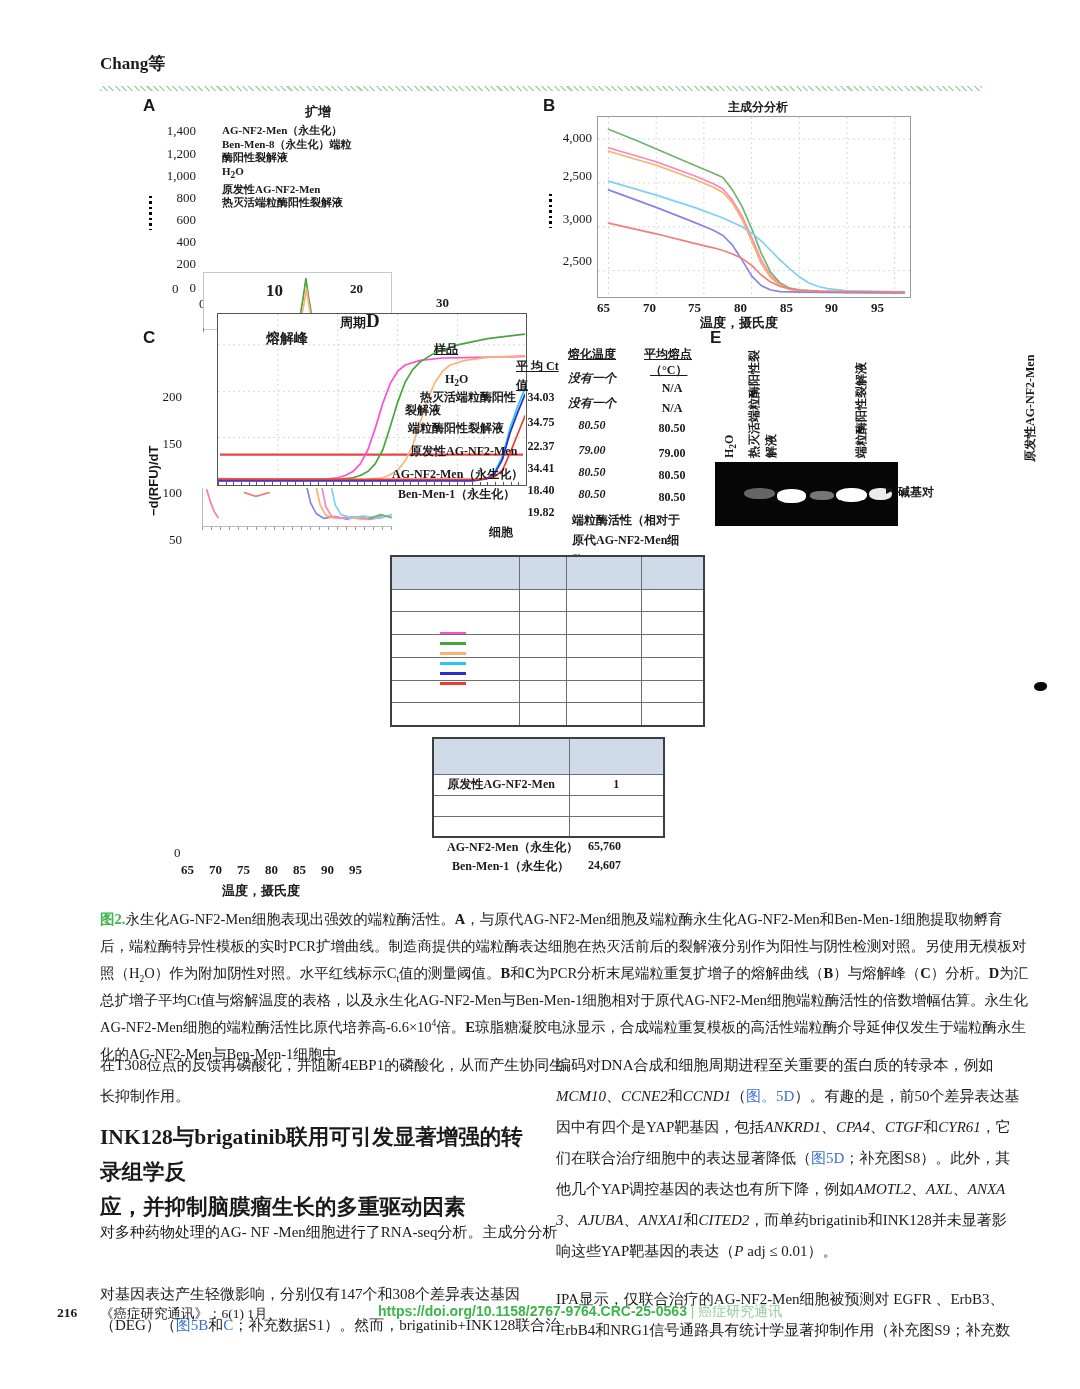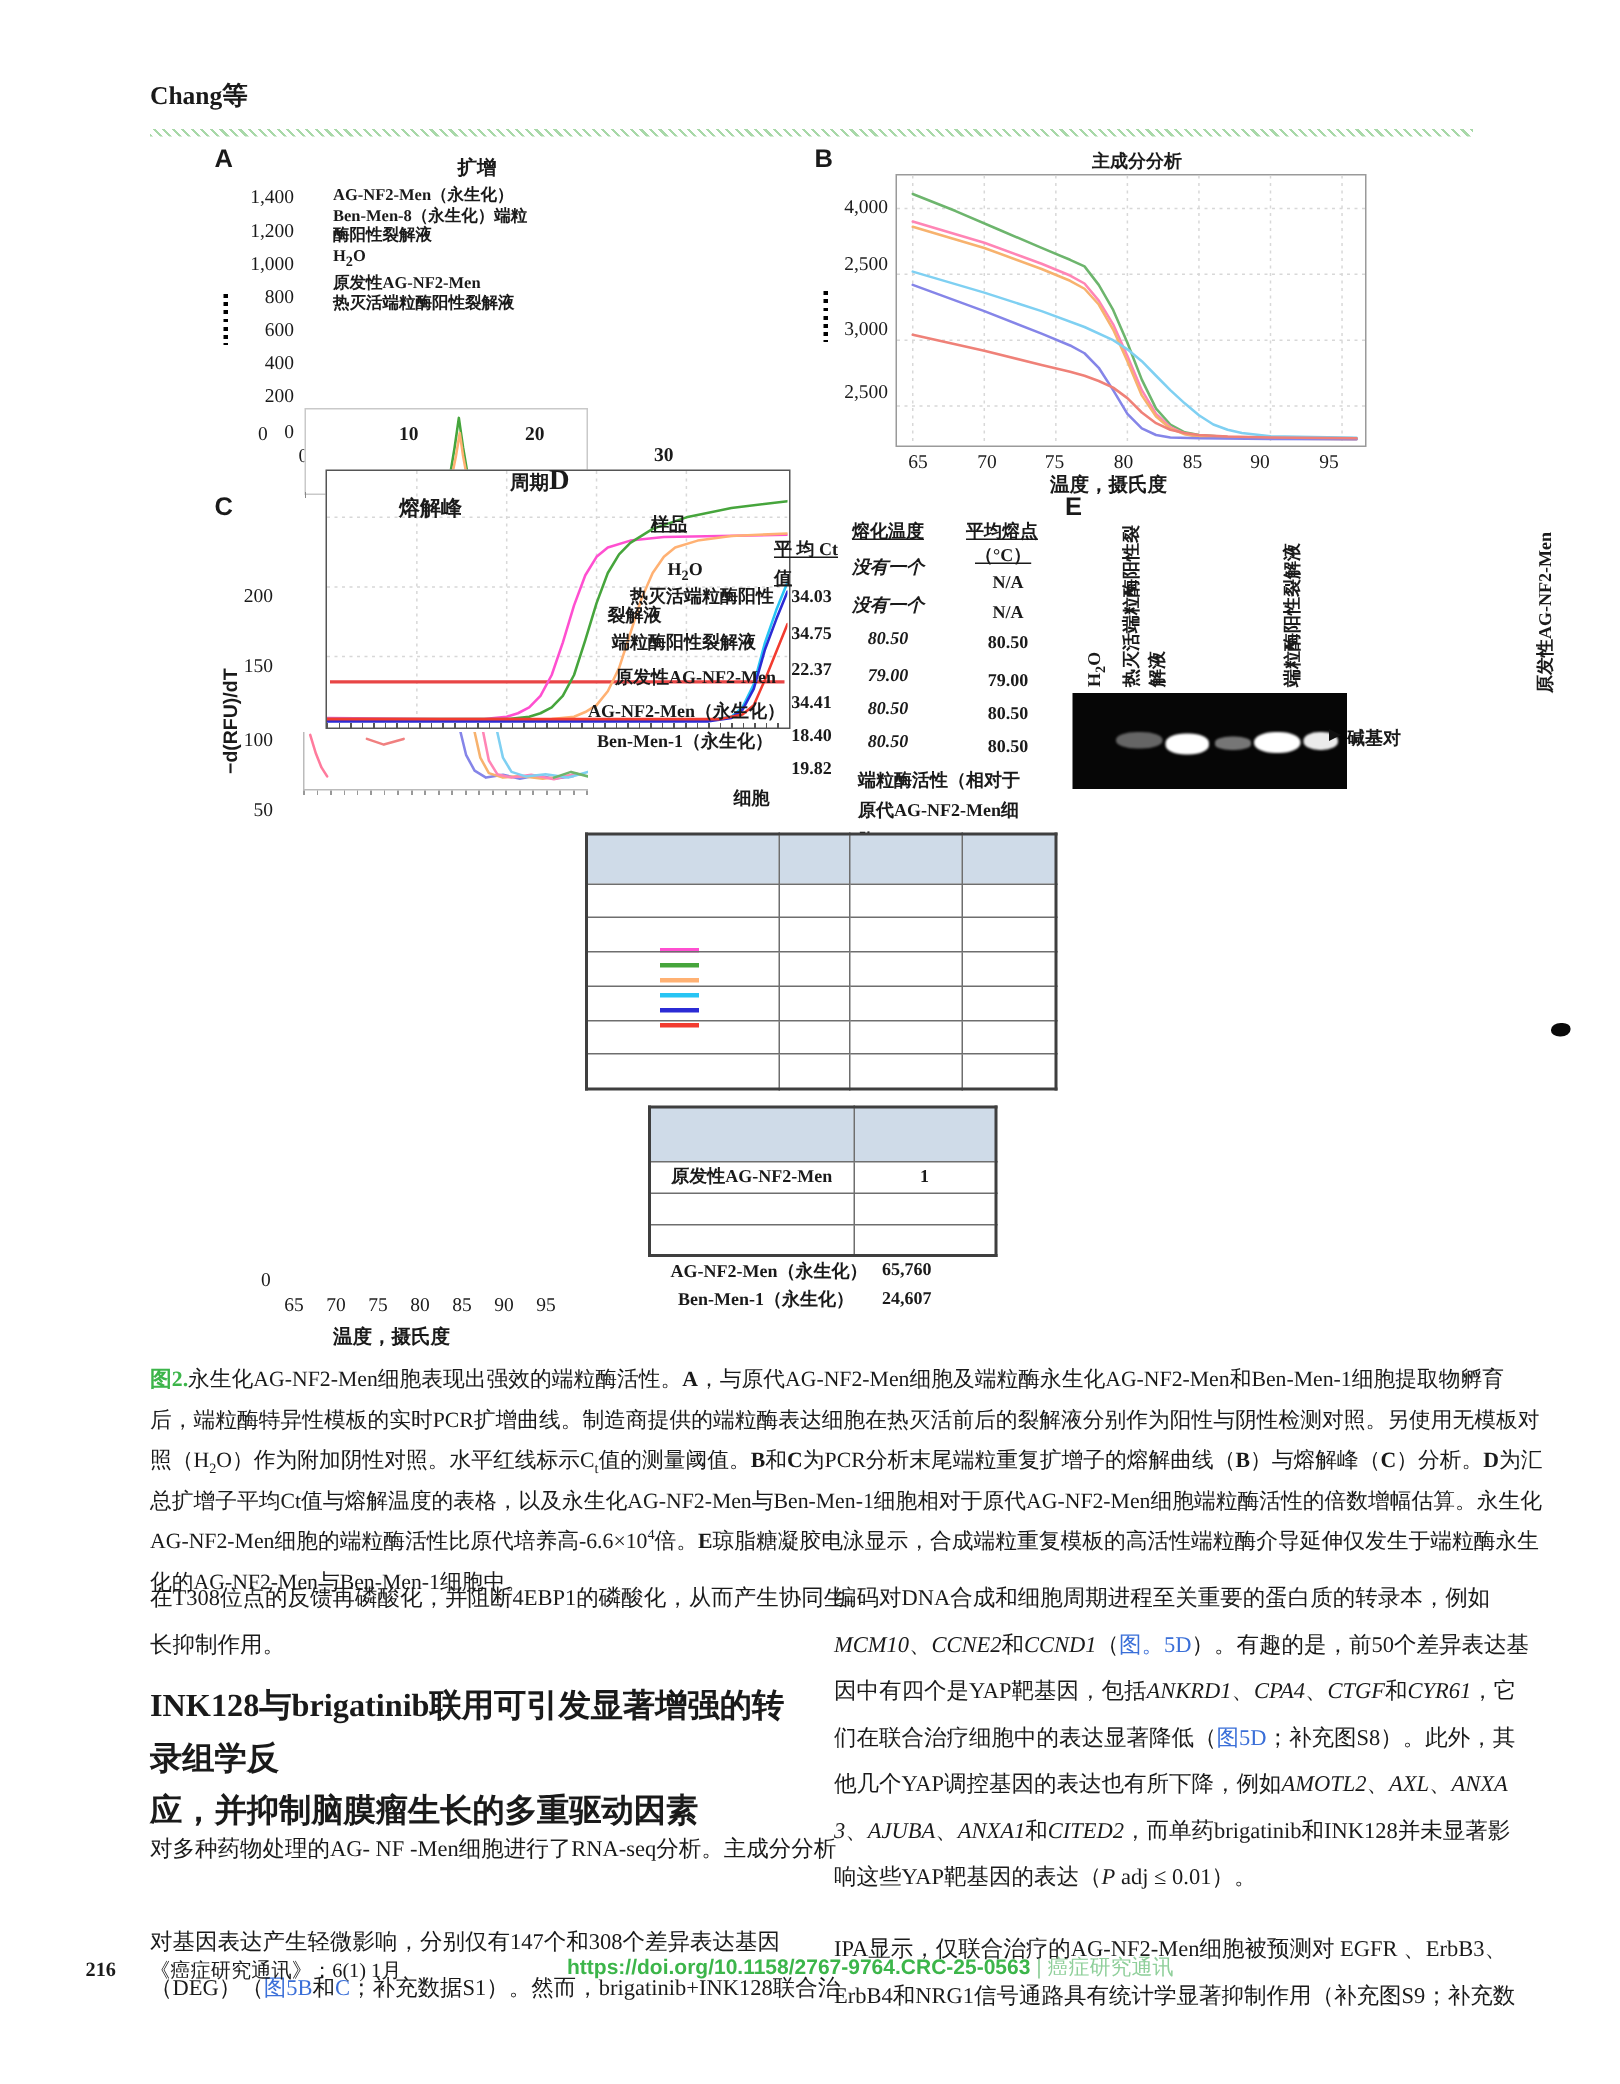--- a/index.html
+++ b/index.html
@@ -33,21 +33,21 @@
   #a-yticks div:nth-child(1){top:123px} #a-yticks div:nth-child(2){top:146px}
   #a-yticks div:nth-child(3){top:168px} #a-yticks div:nth-child(4){top:190px}
   #a-yticks div:nth-child(5){top:212px} #a-yticks div:nth-child(6){top:234px}
   #a-yticks div:nth-child(7){top:256px} #a-yticks div:nth-child(8){top:280px}
   #b-yticks { left:542px; top:0; width:50px; height:300px; }
   #b-yticks div:nth-child(1){top:130px} #b-yticks div:nth-child(2){top:168px}
   #b-yticks div:nth-child(3){top:211px} #b-yticks div:nth-child(4){top:253px}
   #c-yticks { left:138px; top:0; width:44px; height:560px; }
   #c-yticks div:nth-child(1){top:389px} #c-yticks div:nth-child(2){top:436px}
   #c-yticks div:nth-child(3){top:485px} #c-yticks div:nth-child(4){top:532px}
-  .tickrow div { position:absolute; width:30px; text-align:center; font-size:13px; }
+  .tickrow div { position:absolute; width:30px; text-align:left; font-size:13px;font-weight:bold; }
   #b-xticks div { top:300px; }
   #b-xticks div:nth-child(1){left:597px} #b-xticks div:nth-child(2){left:643px}
   #b-xticks div:nth-child(3){left:688px} #b-xticks div:nth-child(4){left:734px}
   #b-xticks div:nth-child(5){left:780px} #b-xticks div:nth-child(6){left:825px}
   #b-xticks div:nth-child(7){left:871px}
   #c-xticks div { top:862px; }
   #c-xticks div:nth-child(1){left:181px} #c-xticks div:nth-child(2){left:209px}
   #c-xticks div:nth-child(3){left:237px} #c-xticks div:nth-child(4){left:265px}
   #c-xticks div:nth-child(5){left:293px} #c-xticks div:nth-child(6){left:321px}
   #c-xticks div:nth-child(7){left:349px}
@@ -167,21 +167,21 @@
       <div><span>热灭活端粒酶阳性裂解液</span></div>
     </div>
   <div class="abs" style="left:172px;top:281px;font-size:13px">0</div>
   <div class="abs" style="left:199px;top:296px;font-size:13px">0</div>
 
   <div id="box1" class="abs">
     <svg width="187" height="56" style="position:absolute;left:0;top:0">
         <polyline fill="none" stroke="#46a53c" stroke-width="1.7" stroke-linejoin="round" stroke-linecap="round" points="89.8,54.9 95.4,47.6 99.1,25.2 101.9,5.6 104.7,25.2 108.5,47.6 114.1,54.9"></polyline>
         <polyline fill="none" stroke="#ffb173" stroke-width="1.7" stroke-linejoin="round" stroke-linecap="round" points="91.6,54.9 96.3,49.3 100.0,30.8 102.5,15.7 104.7,30.8 108.1,49.3 112.2,54.9"></polyline>
       </svg>
-    <div class="abs b" style="left:62px;top:8px;font-size:13px">10</div>
+    <div class="abs b" style="left:62px;top:8px;font-size:17px">10</div>
     <div class="abs b" style="left:146px;top:8px;font-size:13px">20</div>
   </div>
   <div id="box1-ticks" class="abs"></div>
   <div class="abs b" style="left:436px;top:295px;font-size:13px">30</div>
 
   <div id="box2" class="abs">
     <svg width="307" height="170" style="position:absolute;left:0;top:0">
         <line x1="59.9" y1="0" x2="59.9" y2="170" stroke="#d8d8d8" stroke-dasharray="2,3"></line>
         <line x1="119.8" y1="0" x2="119.8" y2="170" stroke="#d8d8d8" stroke-dasharray="2,3"></line>
         <line x1="179.7" y1="0" x2="179.7" y2="170" stroke="#d8d8d8" stroke-dasharray="2,3"></line>

